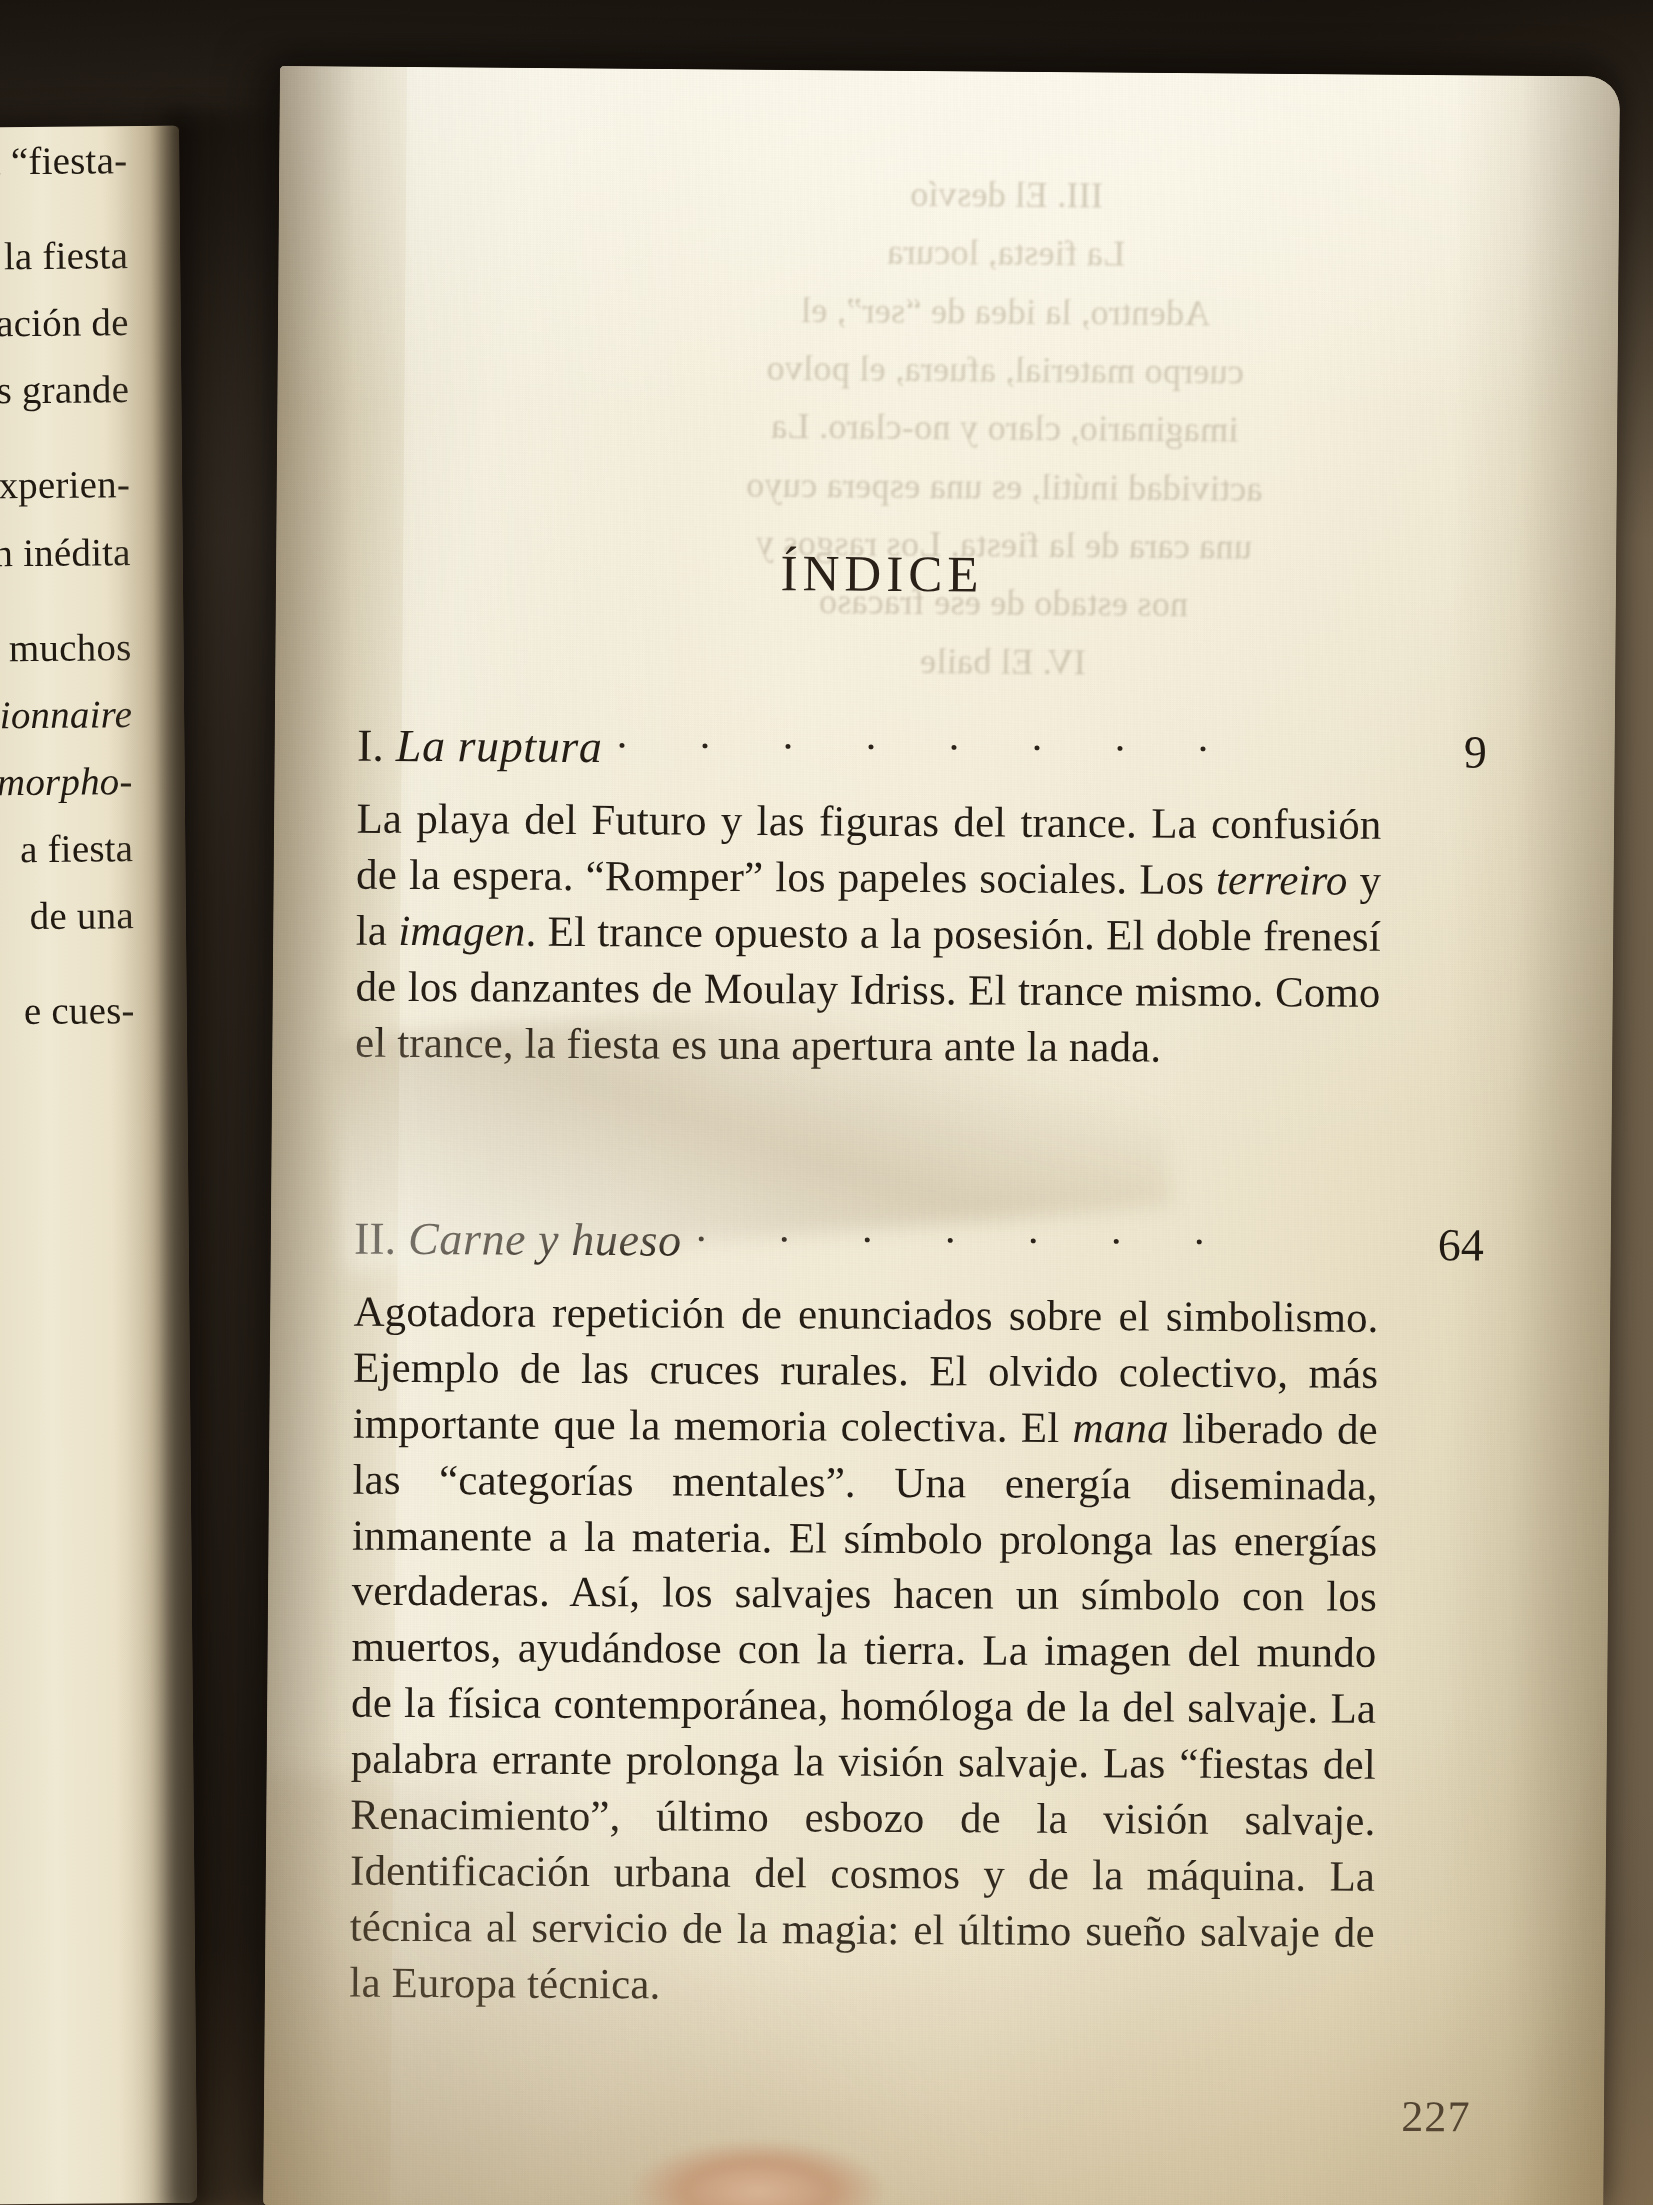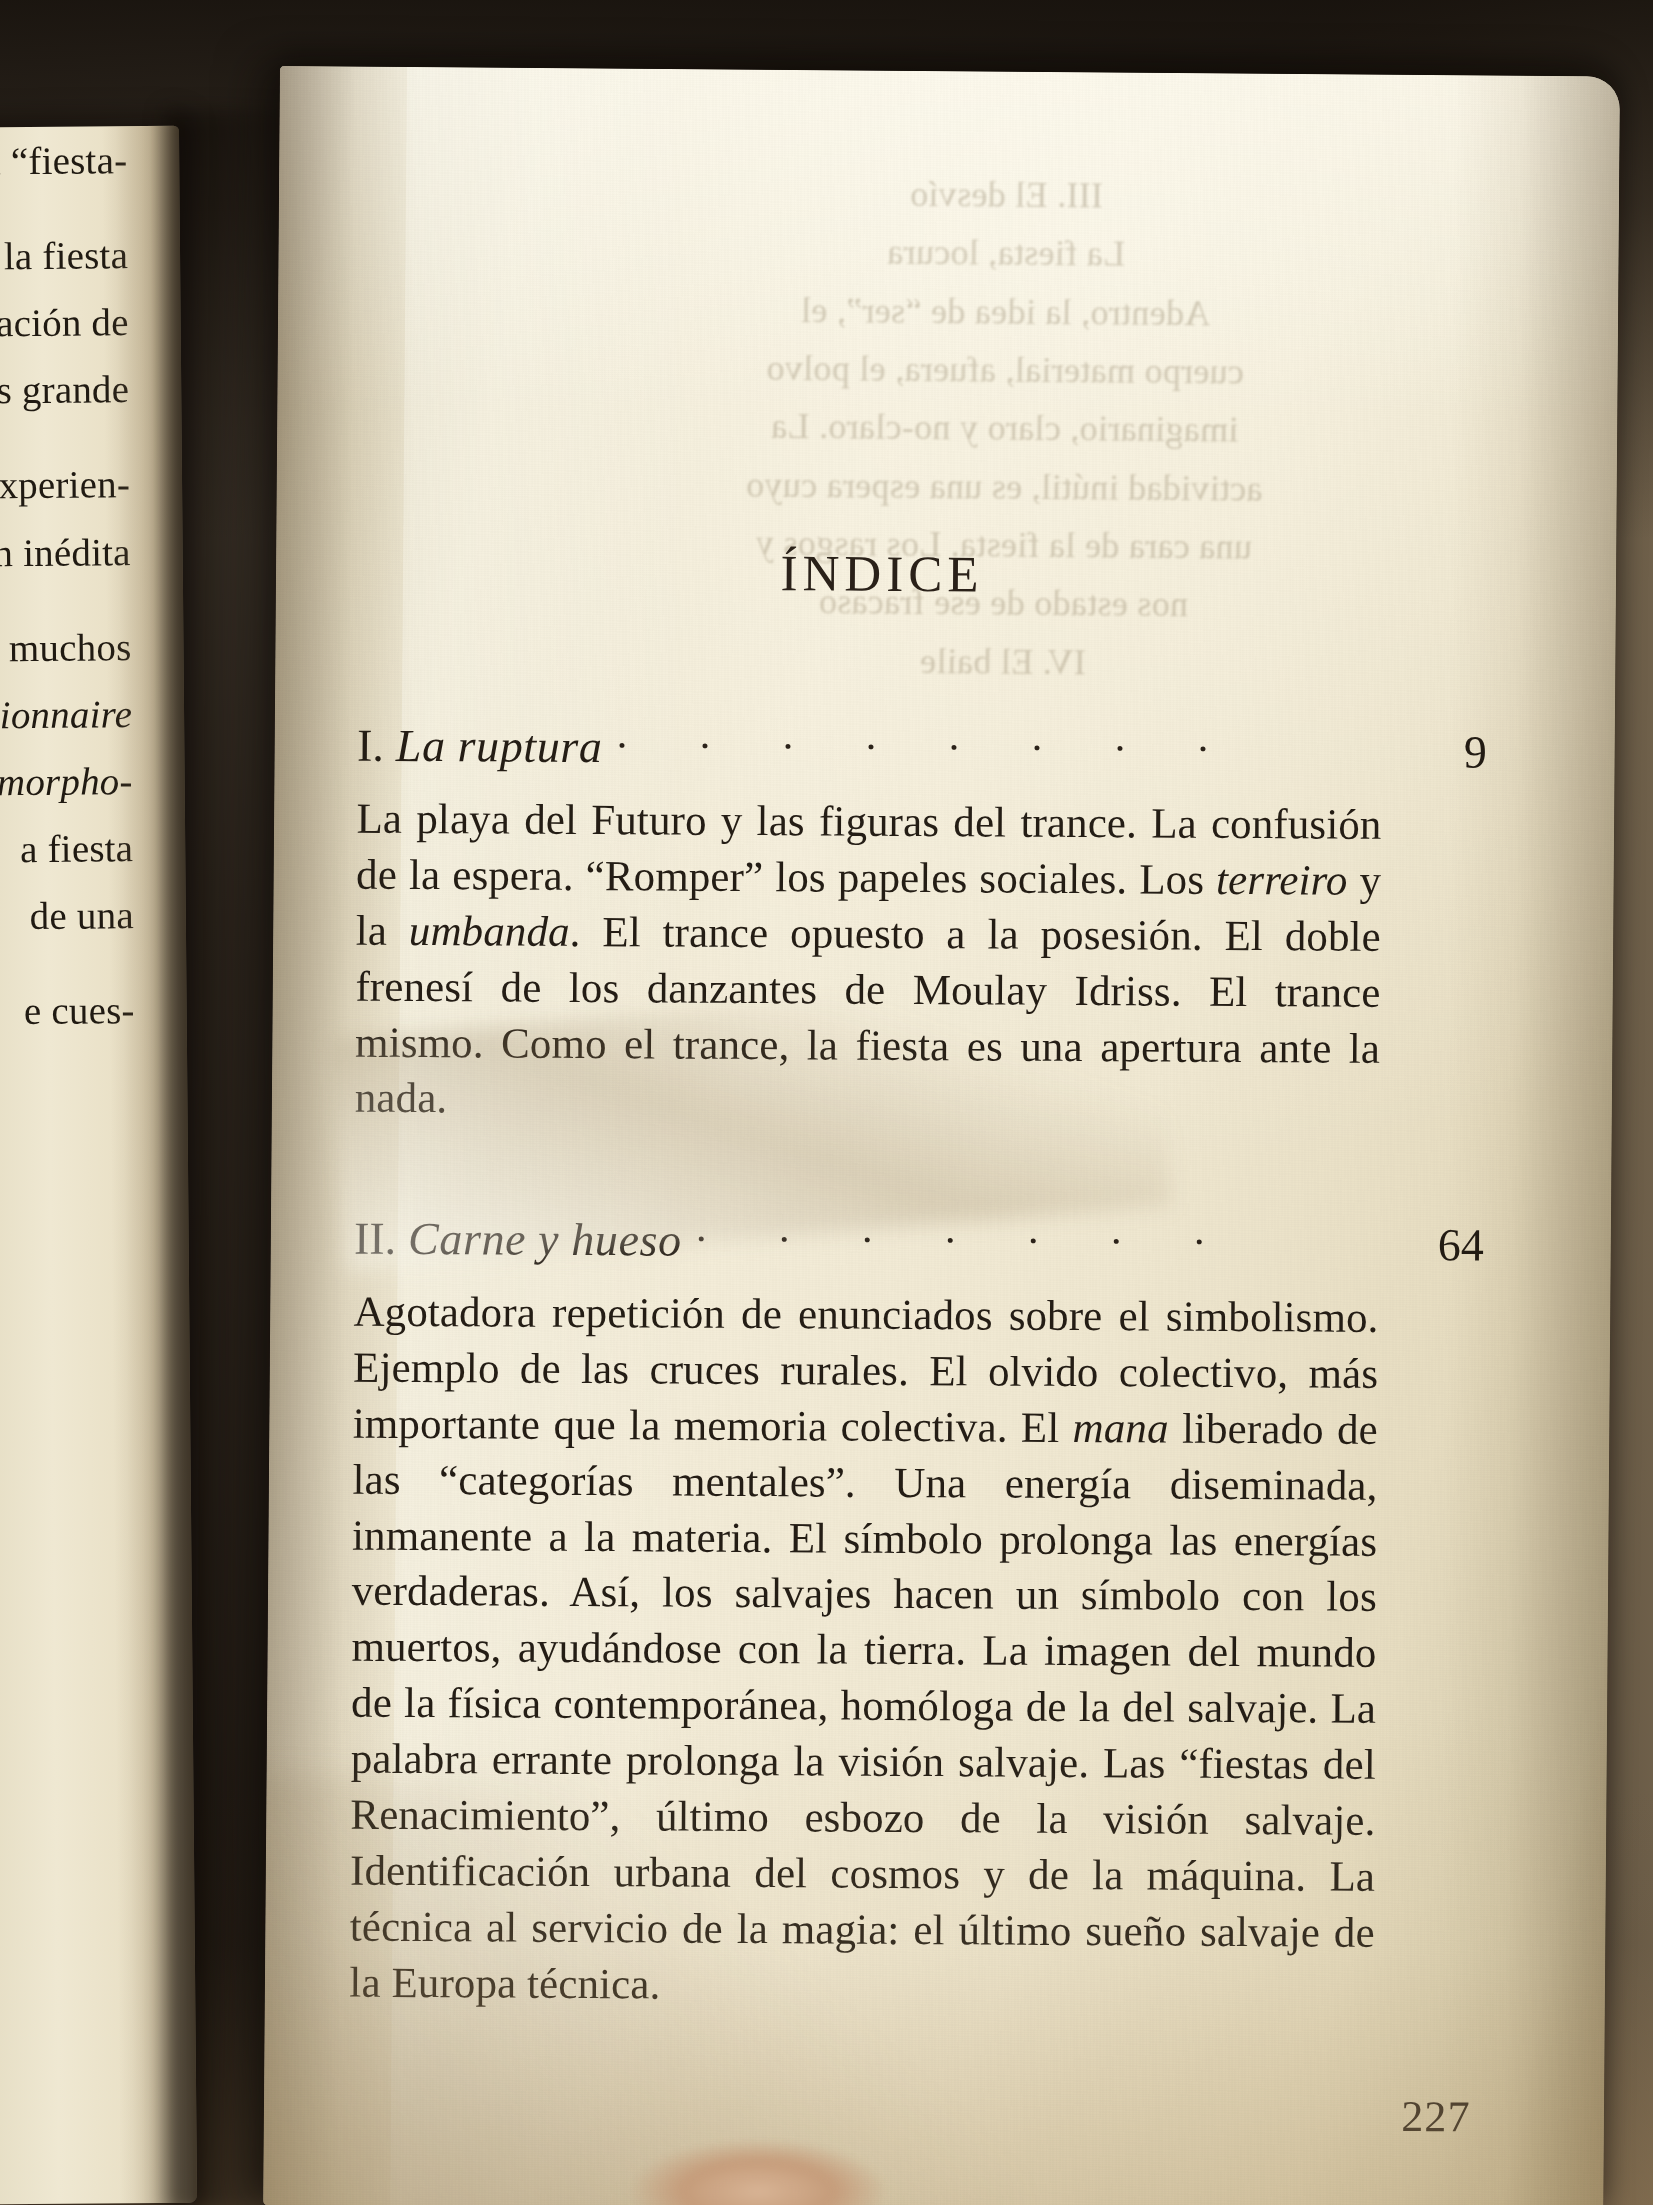--- a/index.html
+++ b/index.html
@@ -241,21 +241,21 @@
 
       <div class="entry entry-1">
         <div class="entry-line">
           <span class="roman">I.</span>
           <span class="chap-name">La ruptura</span>
           <span class="leaders">
               <span>. . . . . . . .</span>
             </span>
           <span class="pagenum">9</span>
         </div>
-        <div class="summary" id="summary-1"><span>La playa del Futuro y las figuras del trance. La confusión de la espera. “Romper” los papeles sociales. Los </span><i>terreiro</i><span> y la </span><i>umbanda</i><span>. El trance opuesto a la posesión. El doble frenesí de los danzantes de Moulay Idriss. El trance mismo. Como el trance, la fiesta es una apertura ante la nada.</span></div>
+        <div class="summary" id="summary-1"><span>La playa del Futuro y las figuras del trance. La confusión de la espera. “Romper” los papeles sociales. Los </span><i>terreiro</i><span> y la </span><i>imagen</i><span>. El trance opuesto a la posesión. El doble frenesí de los danzantes de Moulay Idriss. El trance mismo. Como el trance, la fiesta es una apertura ante la nada.</span></div>
       </div>
 
       <div class="entry entry-2">
         <div class="entry-line">
           <span class="roman">II.</span>
           <span class="chap-name">Carne y hueso</span>
           <span class="leaders">
               <span>. . . . . . .</span>
             </span>
           <span class="pagenum">64</span>

